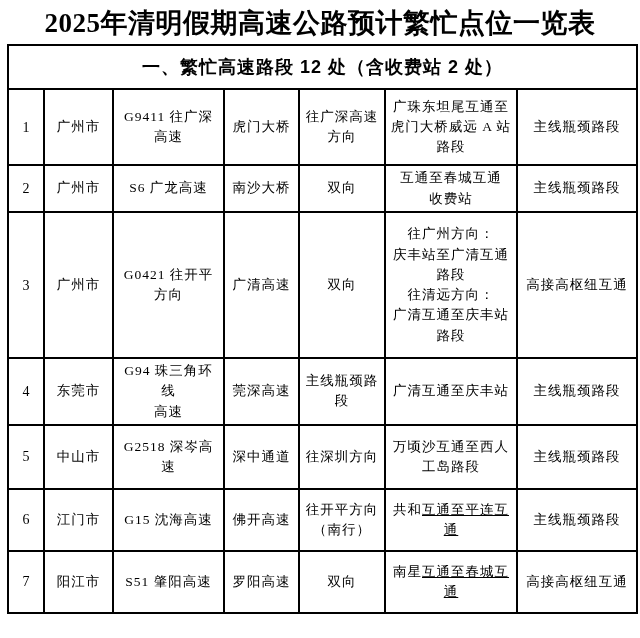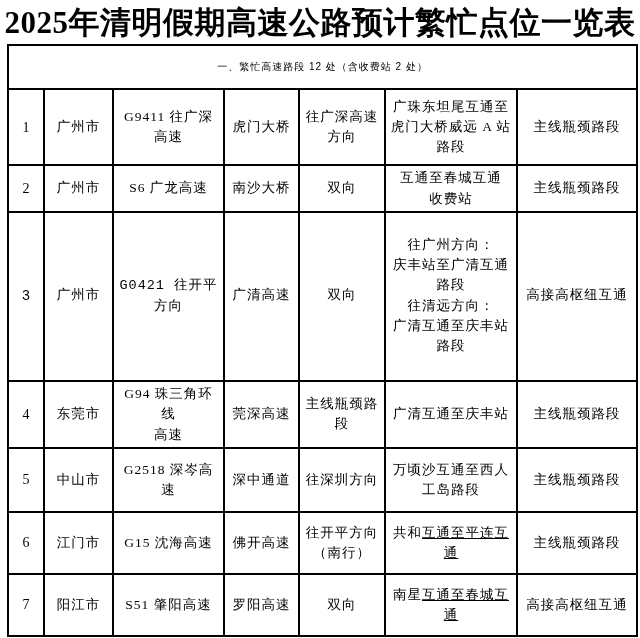--- a/index.html
+++ b/index.html
@@ -14,21 +14,21 @@
     overflow: hidden;
   }
   .doc-title {
     position: absolute;
     top: 4px;
     left: 0;
     width: 640px;
     height: 40px;
     line-height: 38px;
     text-align: center;
-    font-size: 31px;
+    font-size: 27px;
     font-weight: bold;
     letter-spacing: 0.5px;
     font-family: "Liberation Serif", "DejaVu Serif", serif;
     white-space: nowrap;
   }
   table.traffic {
     position: absolute;
     top: 44px;
     left: 7px;
     width: 629px;
@@ -45,36 +45,36 @@
   }
   th.col-h {
     font-family: "Liberation Sans", "DejaVu Sans", sans-serif;
     font-size: 14px;
     font-weight: bold;
     letter-spacing: 1px;
     height: 39px;
   }
   td.section-h {
     font-family: "Liberation Sans", "DejaVu Sans", sans-serif;
-    font-size: 10px;
-    font-weight: normal;
+    font-size: 18px;
+    font-weight: bold;
     letter-spacing: 1px;
     height: 44px;
   }
   td.body-cell {
     font-size: 13.5px;
     letter-spacing: 1px;
     line-height: 1.5;
     white-space: pre-line;
   }
   td.num-cell { font-size: 14px; letter-spacing: 0; }
   .u { text-decoration: underline; }
   tr.r1 td { height: 76px; }
   tr.r2 td { height: 47px; }
-  tr.r3 td { height: 169px; font-family: Liberation Mono, monospace; }
+  tr.r3 td { height: 146px; }
   tr.r4 td { height: 47px; }
   tr.r5 td { height: 64px; }
   tr.r6 td { height: 62px; }
   tr.r7 td { height: 62px; }
 </style>
 </head>
 <body>
 
 <div class="page">
 

